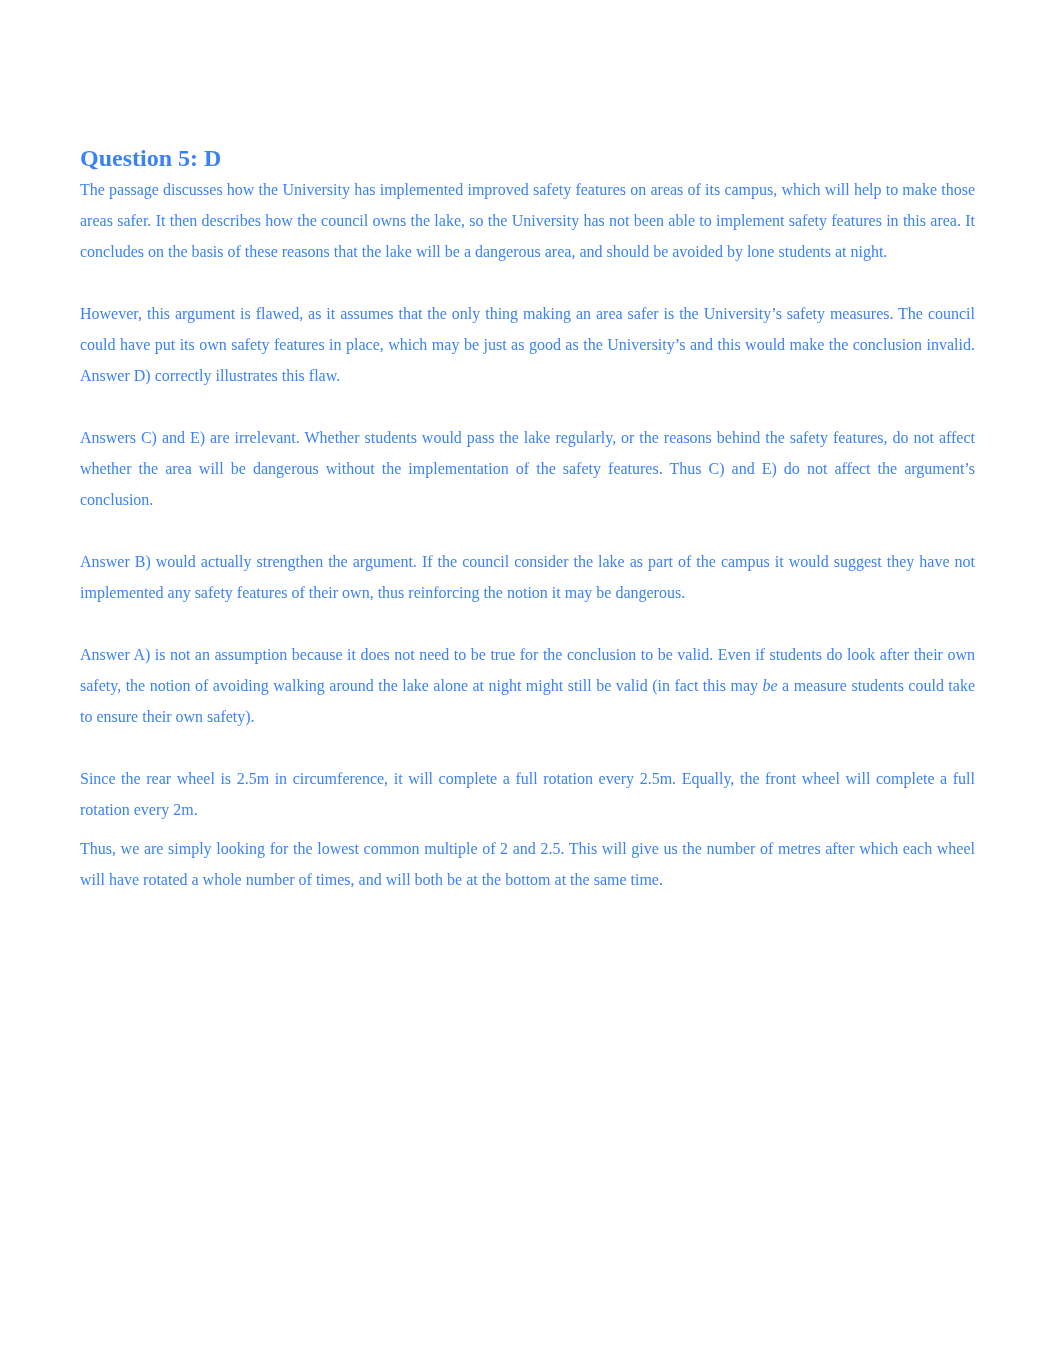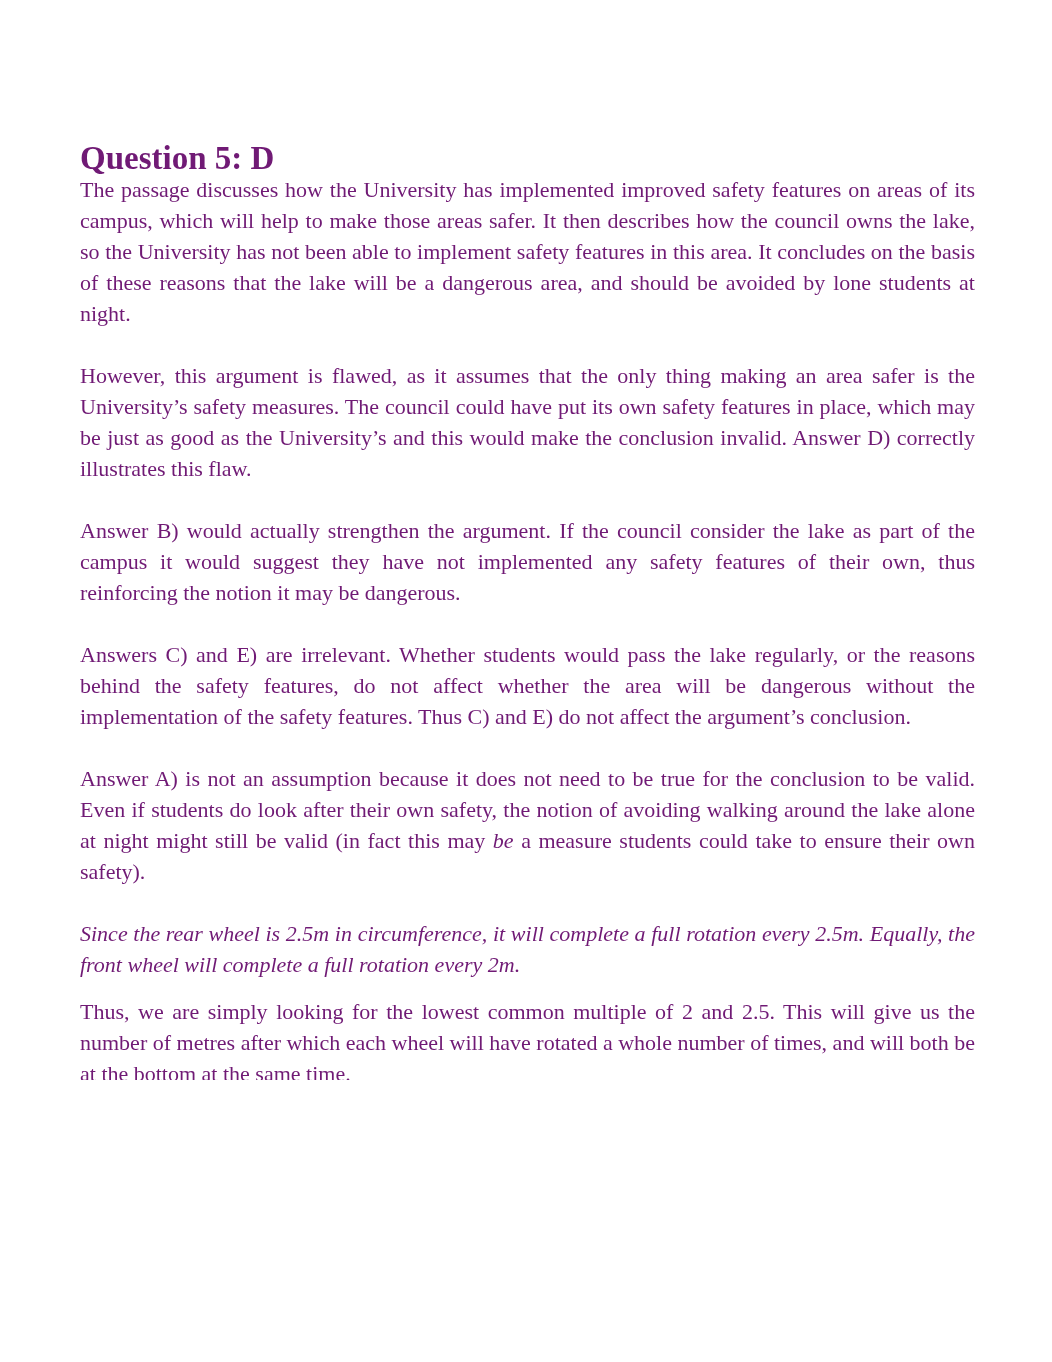--- a/index.html
+++ b/index.html
@@ -8,52 +8,51 @@
     background: #ffffff;
   }
   .page {
     position: relative;
     width: 1052px;
     height: 1080px;
     background: #ffffff;
     box-sizing: border-box;
     padding: 143px 77px 40px 80px;
     font-family: "Liberation Serif", "DejaVu Serif", serif;
-    font-size: 22px;
+    font-size: 16px;
     line-height: 31px;
-    color: #701a75;
+    color: #3b82f6;
     overflow: hidden;
   }
   .heading {
     font-weight: bold;
     margin: 0;
     text-align: left;
   }
   .para {
     margin: 0 0 31px 0;
     text-align: justify;
   }
   .para.tight {
-    margin-bottom: 16px;
-    font-style: italic;
+    margin-bottom: 8px;
   }
   .para.last {
     margin-bottom: 8px;
   }
   em {
   }
 </style>
 </head>
 <body>
 
 <div class="page">
 
   <h2 class="heading">Question 5: D</h2>
   <p class="para">The passage discusses how the University has implemented improved safety features on areas of its campus, which will help to make those areas safer. It then describes how the council owns the lake, so the University has not been able to implement safety features in this area. It concludes on the basis of these reasons that the lake will be a dangerous area, and should be avoided by lone students at night.</p>
   <p class="para">However, this argument is flawed, as it assumes that the only thing making an area safer is the University’s safety measures. The council could have put its own safety features in place, which may be just as good as the University’s and this would make the conclusion invalid. Answer D) correctly illustrates this flaw.</p>
+  <p class="para">Answers C) and E) are irrelevant. Whether students would pass the lake regularly, or the reasons behind the safety features, do not affect whether the area will be dangerous without the implementation of the safety features. Thus C) and E) do not affect the argument’s conclusion.</p>
   <p class="para">Answer B) would actually strengthen the argument. If the council consider the lake as part of the campus it would suggest they have not implemented any safety features of their own, thus reinforcing the notion it may be dangerous.</p>
-  <p class="para">Answers C) and E) are irrelevant. Whether students would pass the lake regularly, or the reasons behind the safety features, do not affect whether the area will be dangerous without the implementation of the safety features. Thus C) and E) do not affect the argument’s conclusion.</p>
   <p class="para"><span>Answer A) is not an assumption because it does not need to be true for the conclusion to be valid. Even if students do look after their own safety, the notion of avoiding walking around the lake alone at night might still be valid (in fact this may </span><em>be</em><span> a measure students could take to ensure their own safety).</span></p>
 
   <p class="para tight">Since the rear wheel is 2.5m in circumference, it will complete a full rotation every 2.5m. Equally, the front wheel will complete a full rotation every 2m.</p>
   <p class="para last">Thus, we are simply looking for the lowest common multiple of 2 and 2.5. This will give us the number of metres after which each wheel will have rotated a whole number of times, and will both be at the bottom at the same time.</p>
 
 </div>
 
 </body></html>

